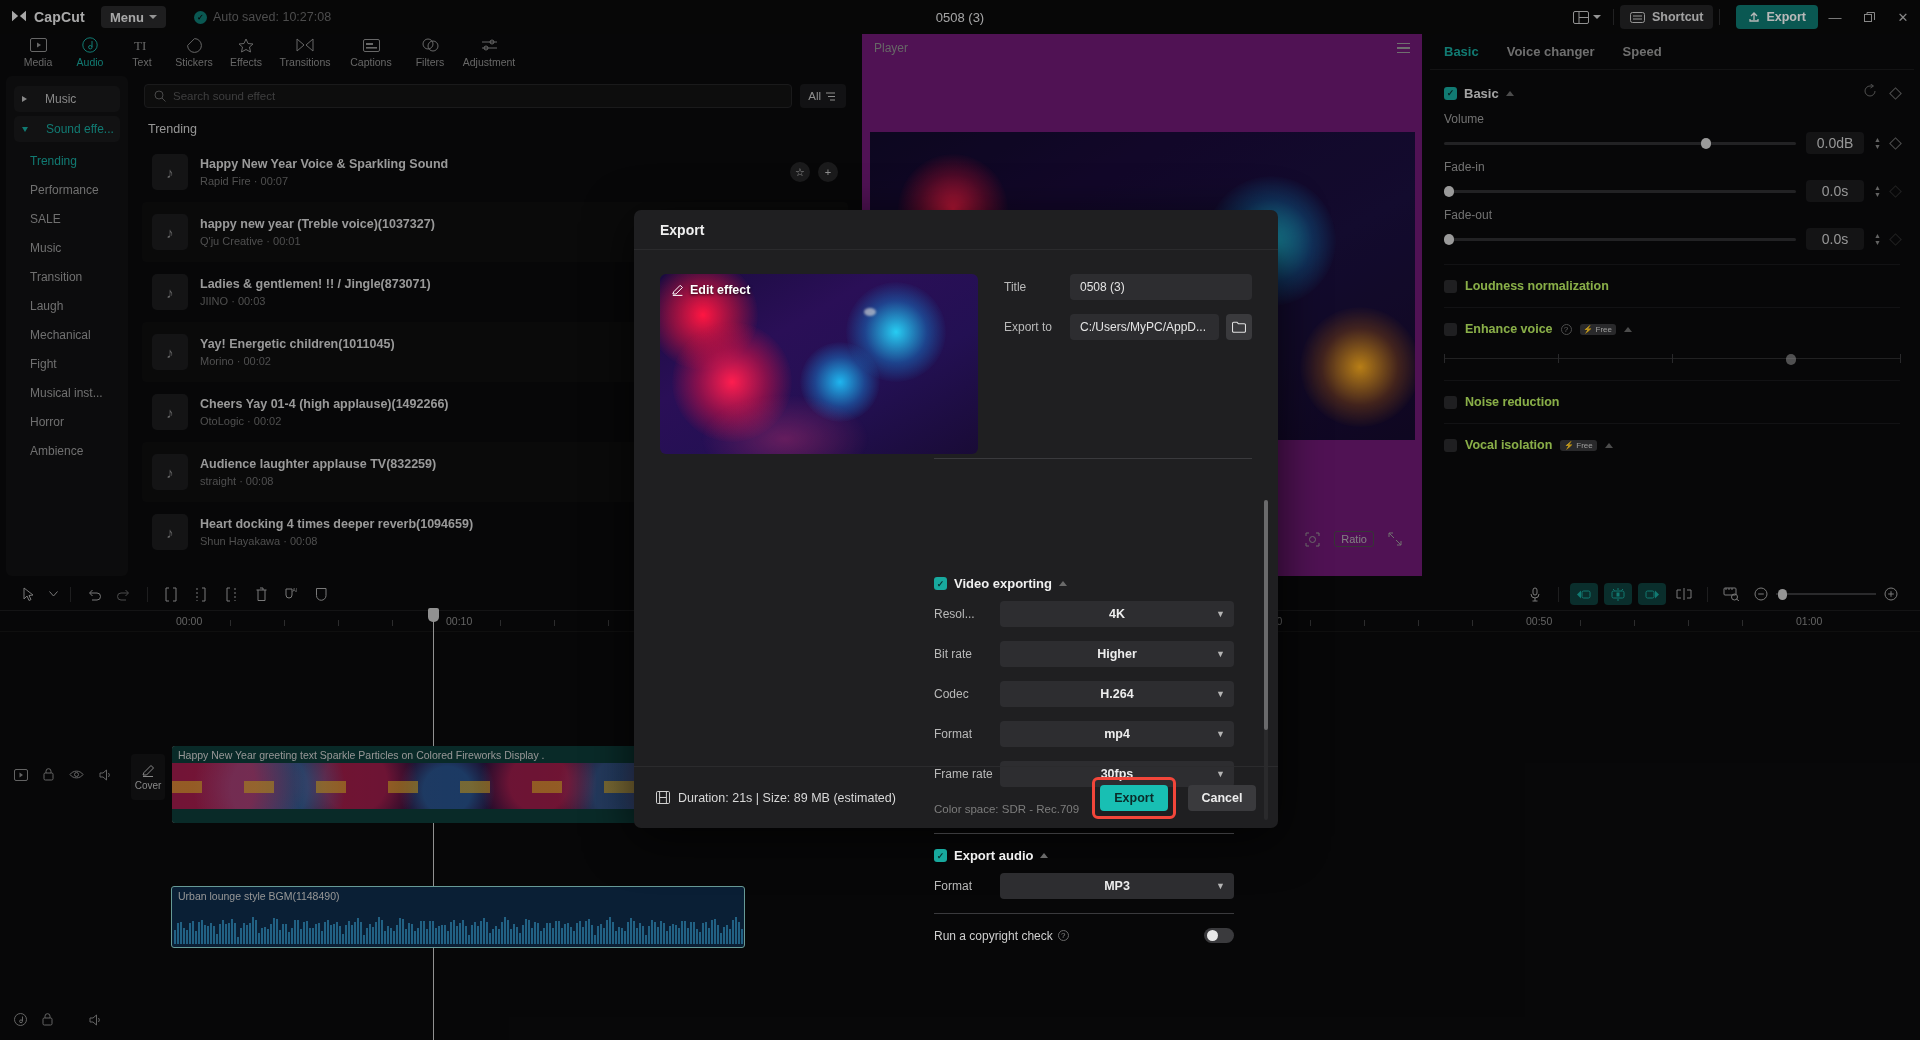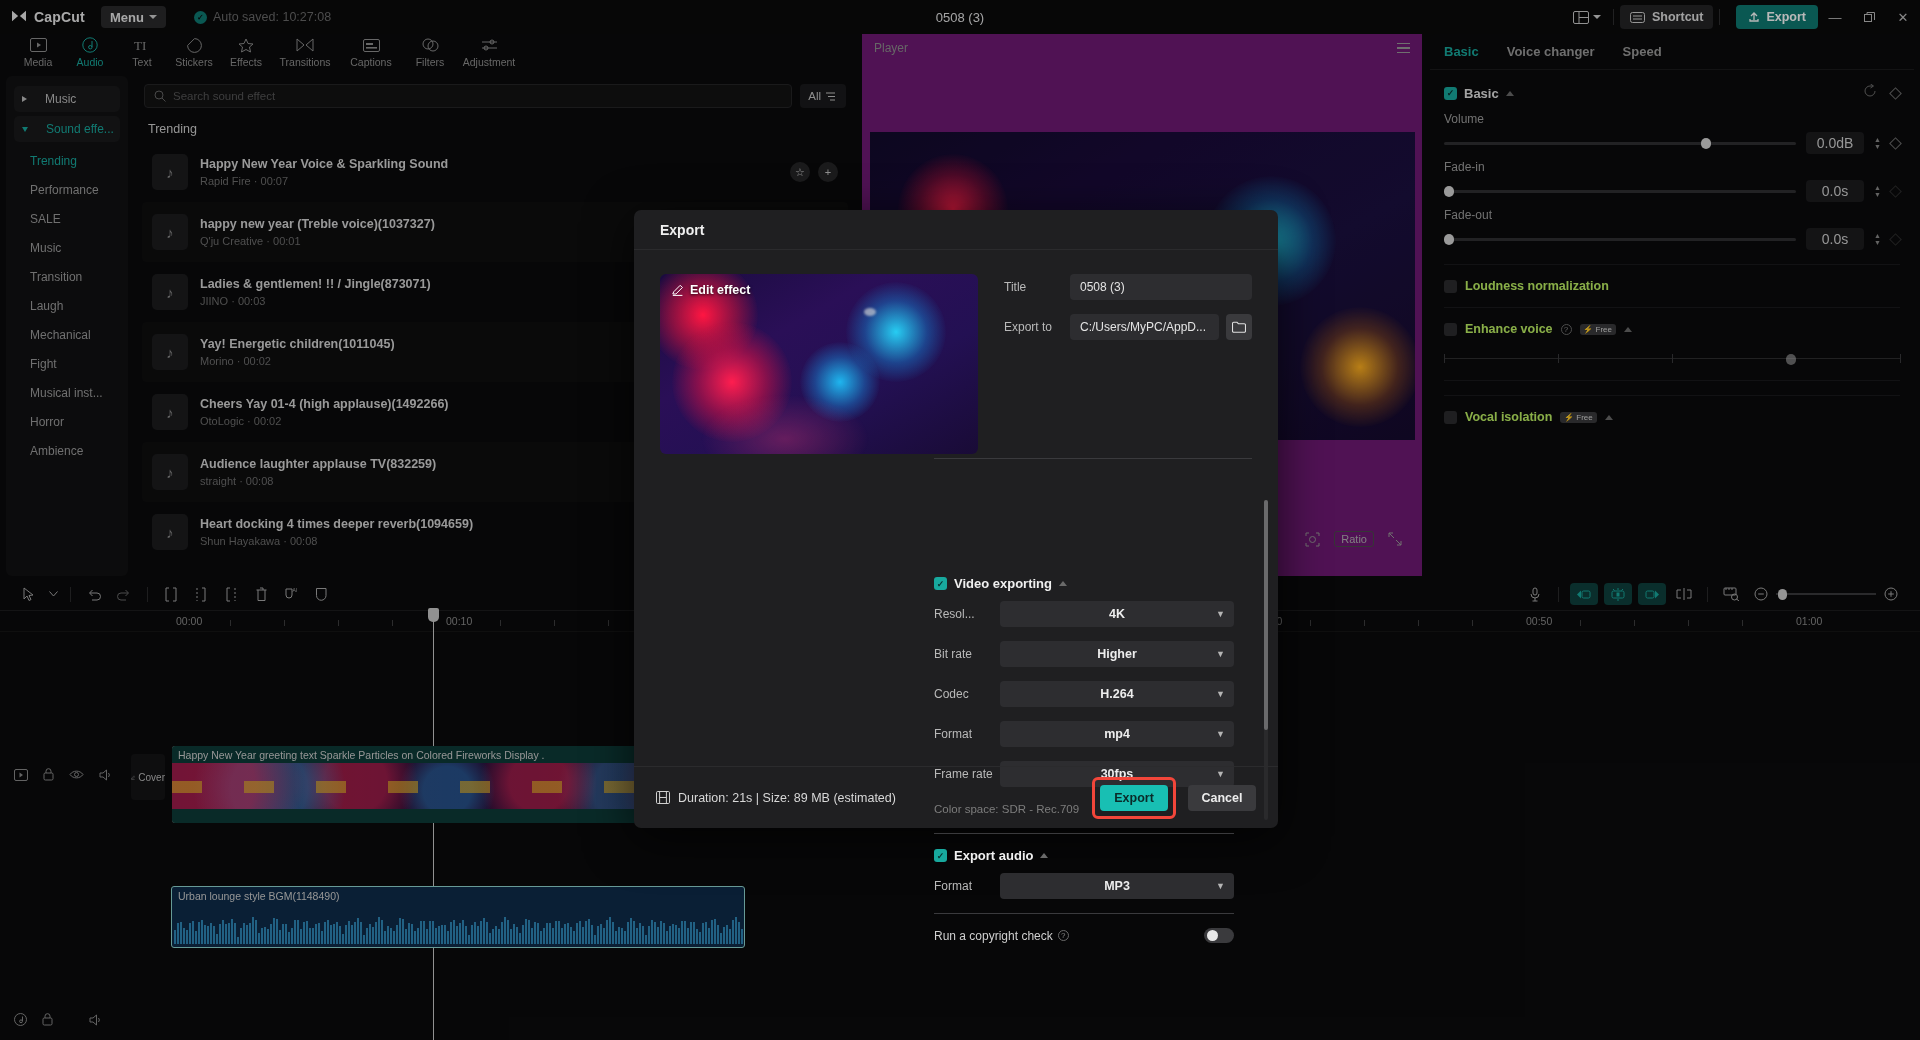--- a/index.html
+++ b/index.html
@@ -183,21 +183,21 @@
   .rlabel { position: absolute; top: 4px; font-size: 10.5px; color: #8a8a8a; white-space: nowrap; }
   .playhead-line { position: absolute; top: 0; width: 1px; background: #c9c9c9; }
   .playhead-grip {
     position: absolute; width: 11px; height: 14px; background: #c9c9c9;
     border-radius: 2px 2px 5px 5px; cursor: pointer;
   }
   .track-ctrls { position: absolute; display: flex; align-items: center; gap: 15px; color: #8a8a8a; }
   .tcl { cursor: pointer; display: flex; align-items: center; }
   .cover-btn {
     position: absolute; width: 34px; height: 46px; background: #141416; border-radius: 4px;
-    display: flex; flex-direction: row; align-items: center; justify-content: center; gap: 3px;
+    display: flex; flex-direction: column; align-items: center; justify-content: center; gap: 3px;
     font-size: 10px; color: #bdbdbd; cursor: pointer;
   }
   .vclip {
     position: absolute; border-radius: 3px; overflow: hidden; background: #a3a3a3; cursor: pointer;
   }
   .vclip-hd {
     height: 17px; display: flex; align-items: center; justify-content: space-between;
     padding: 0 6px; font-size: 10.5px; color: #cfcfcf; background: #0d3b38;
   }
   .vclip-body { height: 46px; background: linear-gradient(90deg,#2a0e3a,#3a1030,#26103f,#3a1030,#2a0e3a); position: relative; overflow: hidden; }
@@ -624,20 +624,24 @@
       <div class="tick-line"></div>
       <div class="tick" style="left:0%"></div>
       <div class="tick" style="left:25%"></div>
       <div class="tick" style="left:50%"></div>
       <div class="tick" style="left:100%"></div>
       <div class="knob" style="left:75%;top:2px;opacity:.5"></div>
     </div>
 
     <div class="rp-div"></div>
 
+    <div class="rp-toggle-row">
+      <span class="cbx-off"></span>
+      <span class="rp-toggle-lbl">Noise reduction</span>
+    </div>
 
     <div class="rp-div"></div>
 
     <div class="rp-toggle-row">
       <span class="cbx-off"></span>
       <span class="rp-toggle-lbl">Vocal isolation</span>
       <span class="free-badge">⚡<span>Free</span></span>
       <span class="tri-up-sm"></span>
     </div>
   </div>

